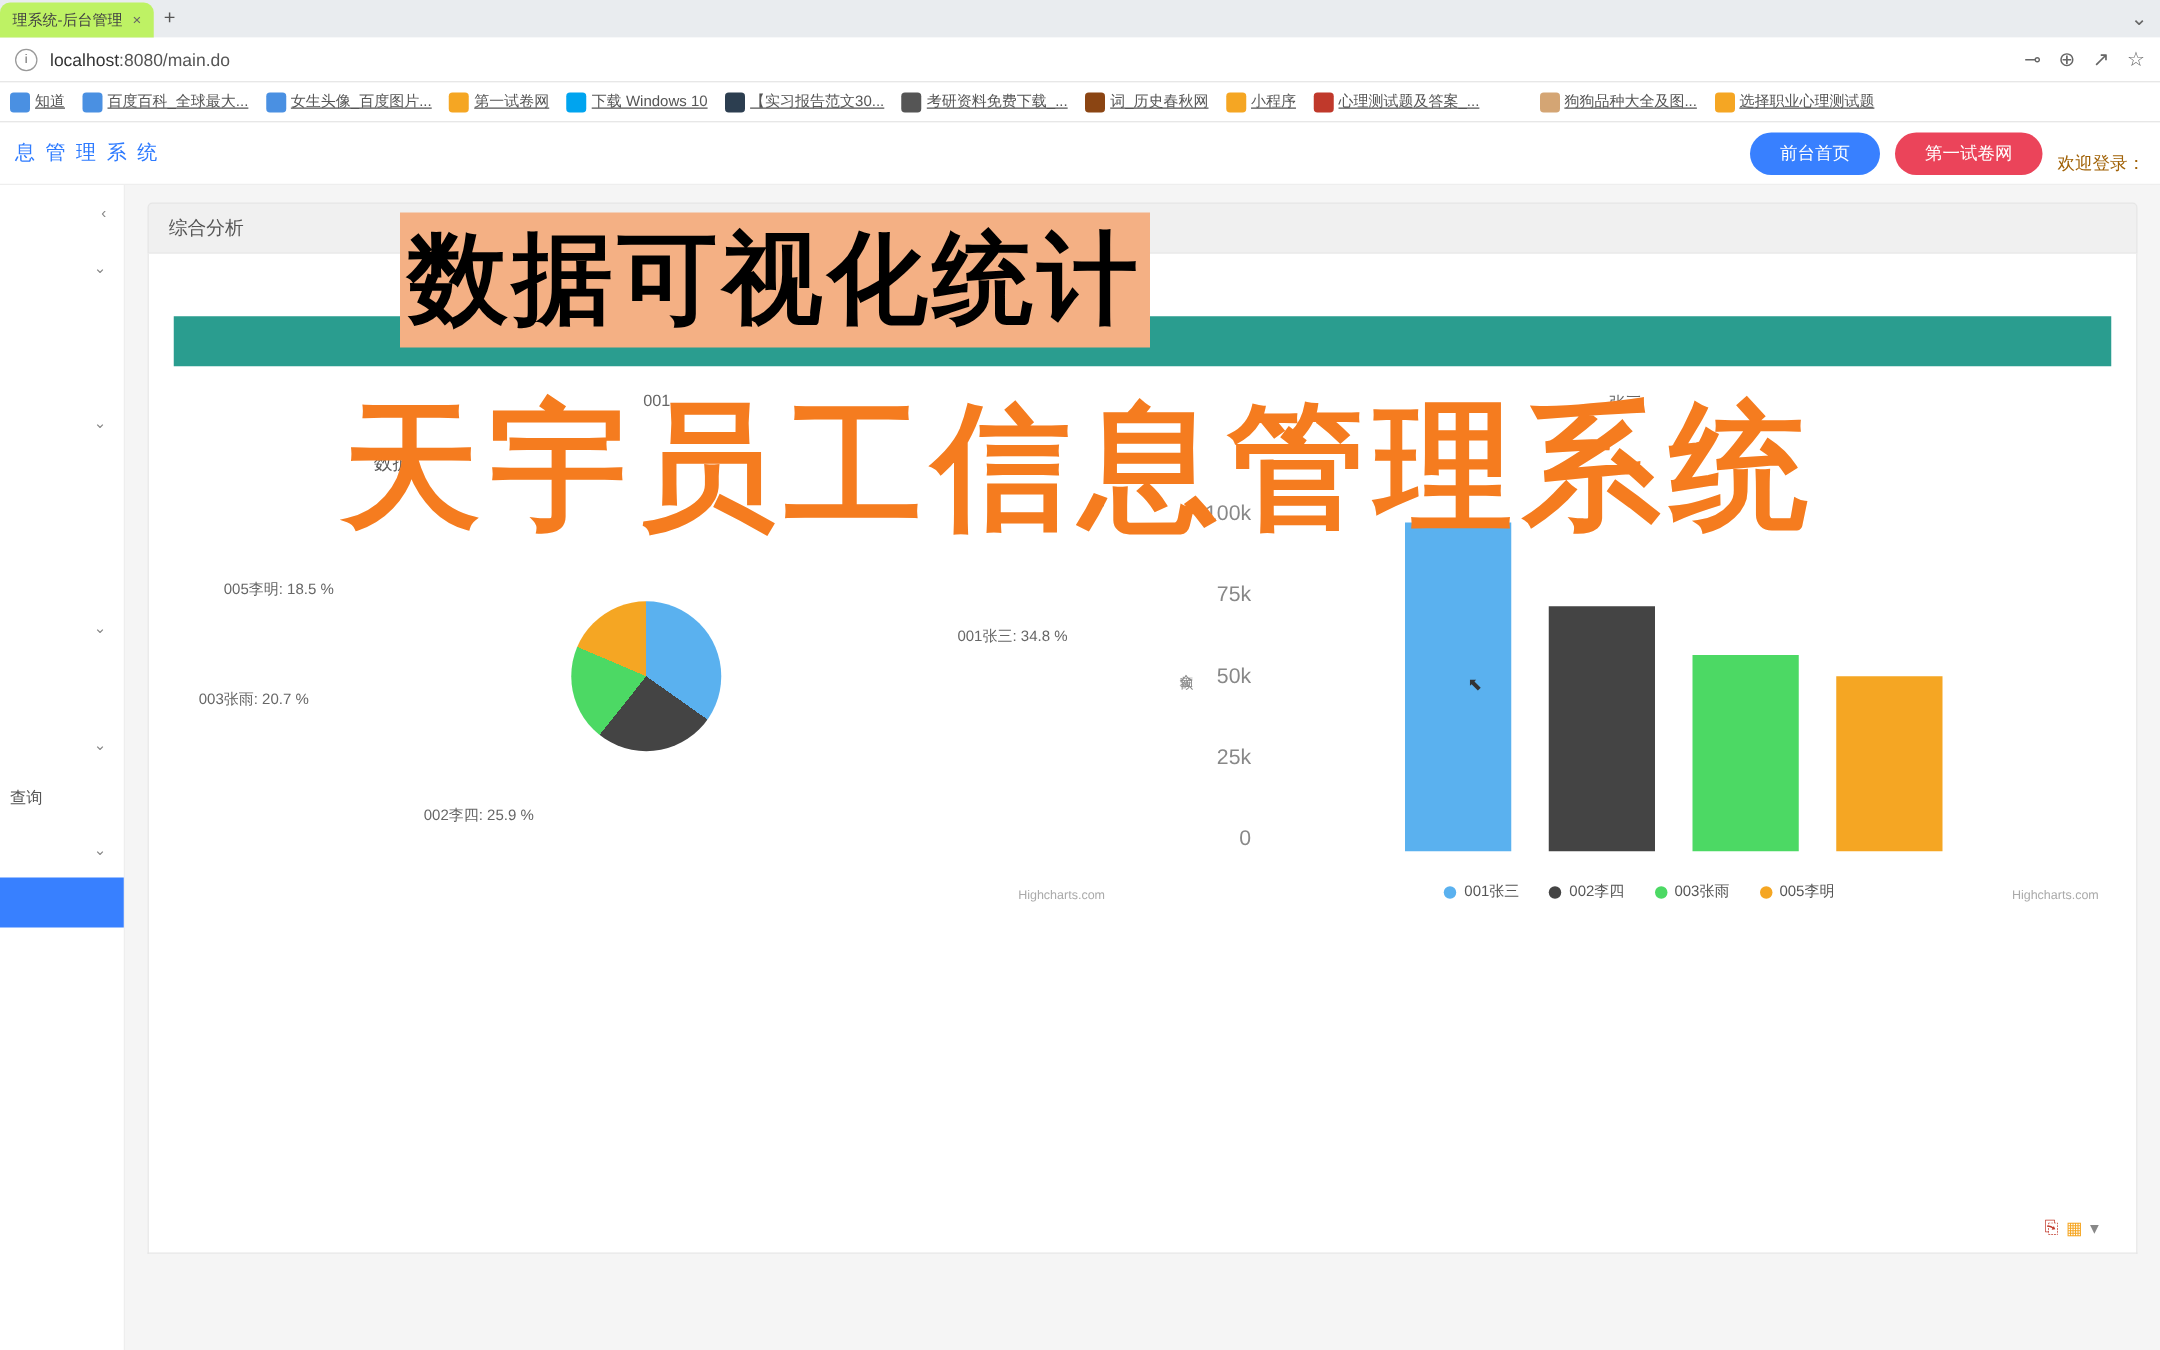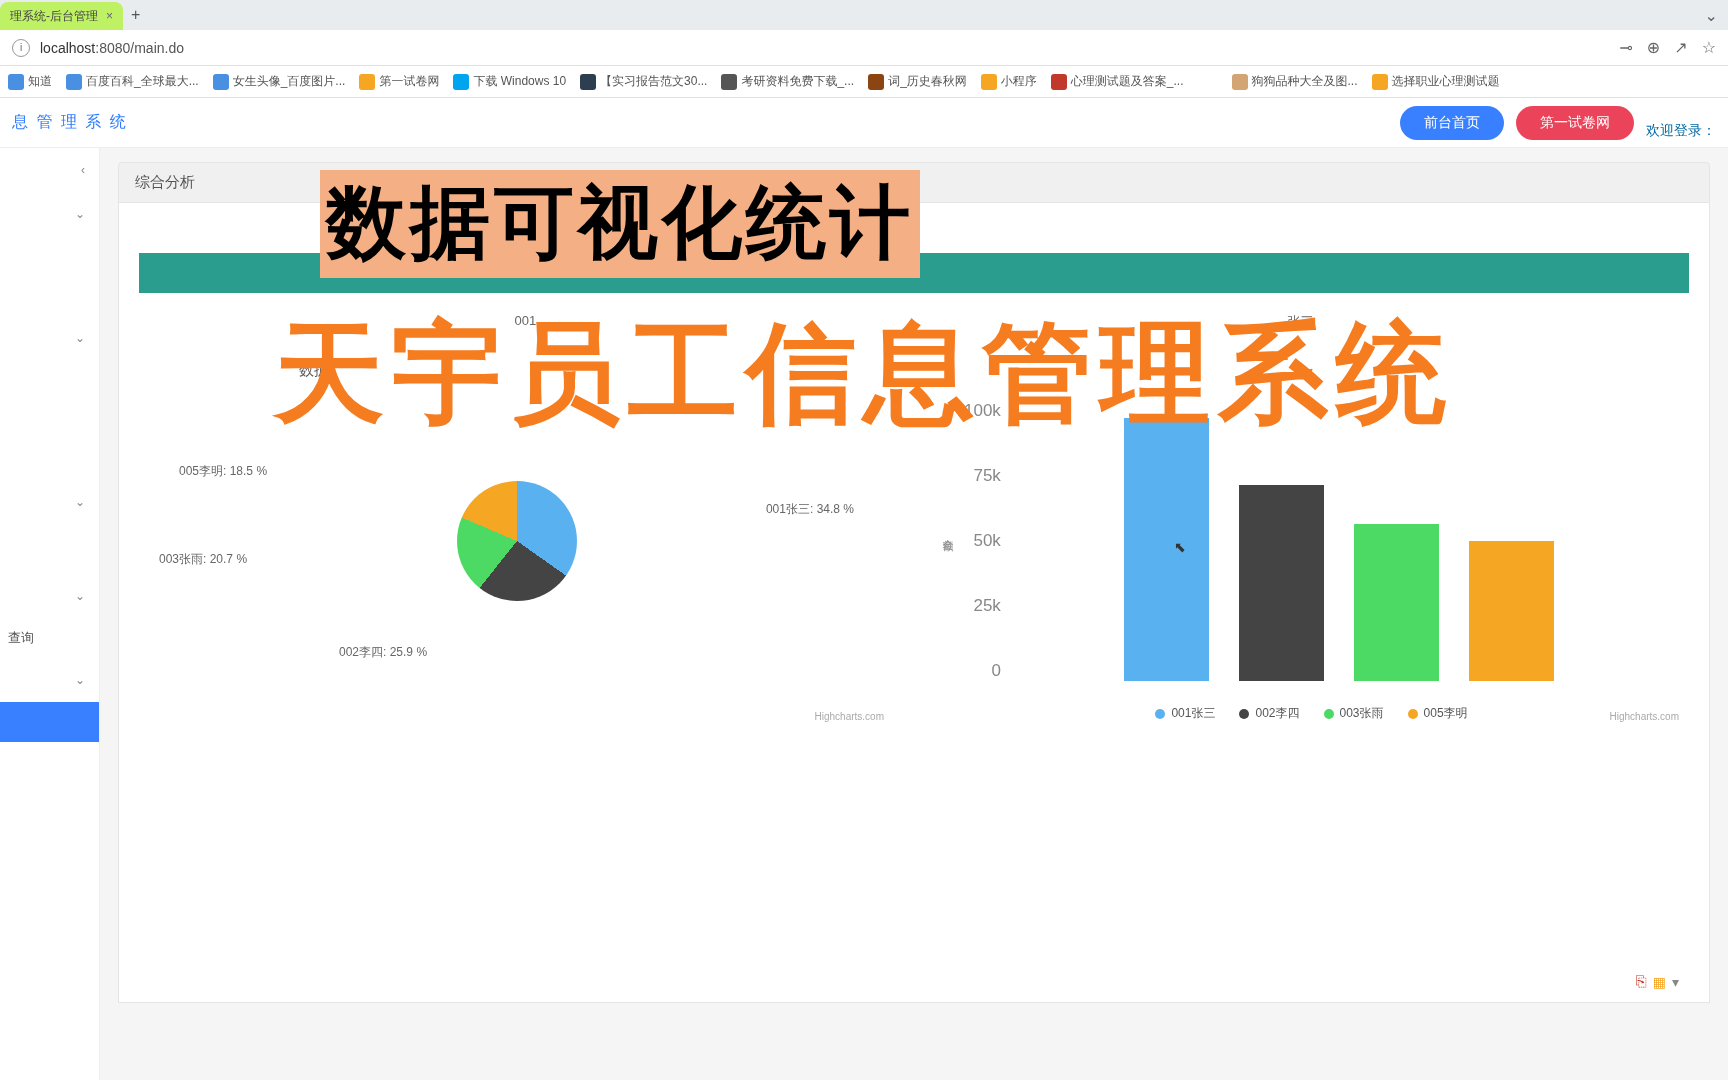--- a/index.html
+++ b/index.html
@@ -12,31 +12,31 @@
 .new-tab { margin-left: 8px; color: #555; font-size: 16px; }
 .tab-dropdown { margin-left: auto; margin-right: 10px; color: #666; }
 
 .address-bar { height: 36px; background: #fff; display: flex; align-items: center; padding: 0 12px; border-bottom: 1px solid #e0e0e0; }
 .addr-icon { width: 18px; height: 18px; border: 1px solid #999; border-radius: 50%; display: flex; align-items: center; justify-content: center; font-size: 10px; color: #666; margin-right: 10px; }
 .url { font-size: 14px; color: #555; }
 .url .host { color: #333; }
 .addr-right { margin-left: auto; display: flex; gap: 14px; color: #666; font-size: 16px; }
 
 .bookmarks { height: 32px; background: #fff; display: flex; align-items: center; padding: 0 8px; gap: 14px; border-bottom: 1px solid #e0e0e0; font-size: 12px; color: #555; }
-.bm-item { display: flex; align-items: center; gap: 4px; }
+.bm-item { display: flex; align-items: center; gap: 4px; text-decoration: underline; }
 .bm-ico { width: 16px; height: 16px; border-radius: 3px; display: inline-block; }
 
 
 .app-header { height: 50px; background: #fff; display: flex; align-items: center; padding: 0 12px; border-bottom: 1px solid #eee; }
 .logo-text { color: #2e7bff; font-size: 16px; font-weight: 500; letter-spacing: 2px; }
 .header-right { margin-left: auto; display: flex; align-items: flex-end; gap: 12px; }
 .btn-pill { padding: 8px 24px; border-radius: 20px; color: #fff; font-size: 14px; border: none; cursor: pointer; }
 .btn-blue { background: #3880ff; }
 .btn-red { background: #eb445a; }
-.welcome { font-size: 14px; color: #0369a1; }
+.welcome { font-size: 14px; color: #a16207; }
 
 
 .app-body { display: flex; height: calc(1080px - 30px - 36px - 32px - 50px); }
 .sidebar { width: 100px; background: #fff; border-right: 1px solid #eee; }
 .side-row { height: 44px; display: flex; align-items: center; justify-content: flex-end; padding-right: 14px; color: #888; font-size: 12px; }
 .side-item { height: 40px; display: flex; align-items: center; padding-left: 8px; font-size: 13px; color: #555; }
 .side-active { background: #3880ff; color: #fff; height: 40px; }
 
 .main { flex: 1; padding: 14px 18px; position: relative; }
 .panel-title { background: #f0f0f0; padding: 10px 16px; font-size: 15px; color: #555; border: 1px solid #e5e5e5; border-radius: 4px 4px 0 0; }

